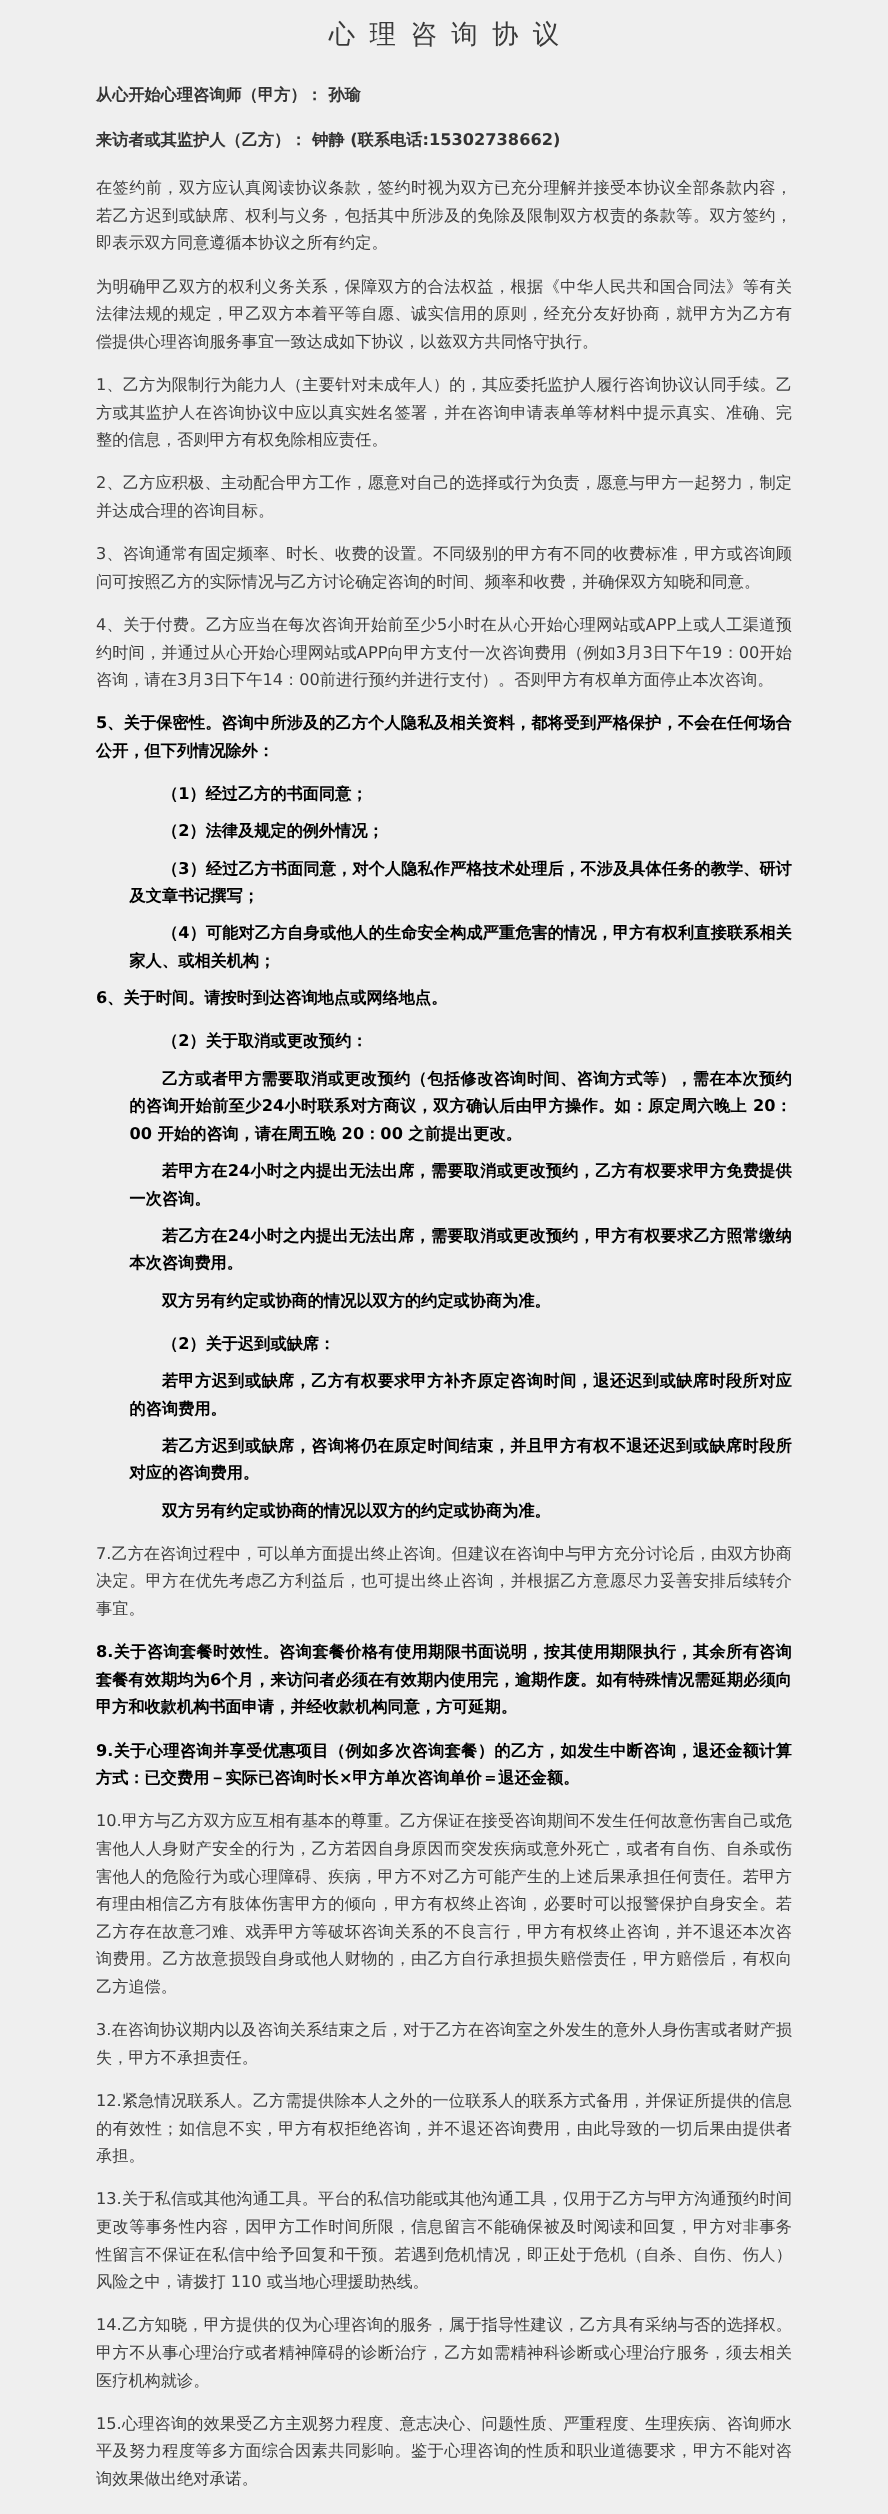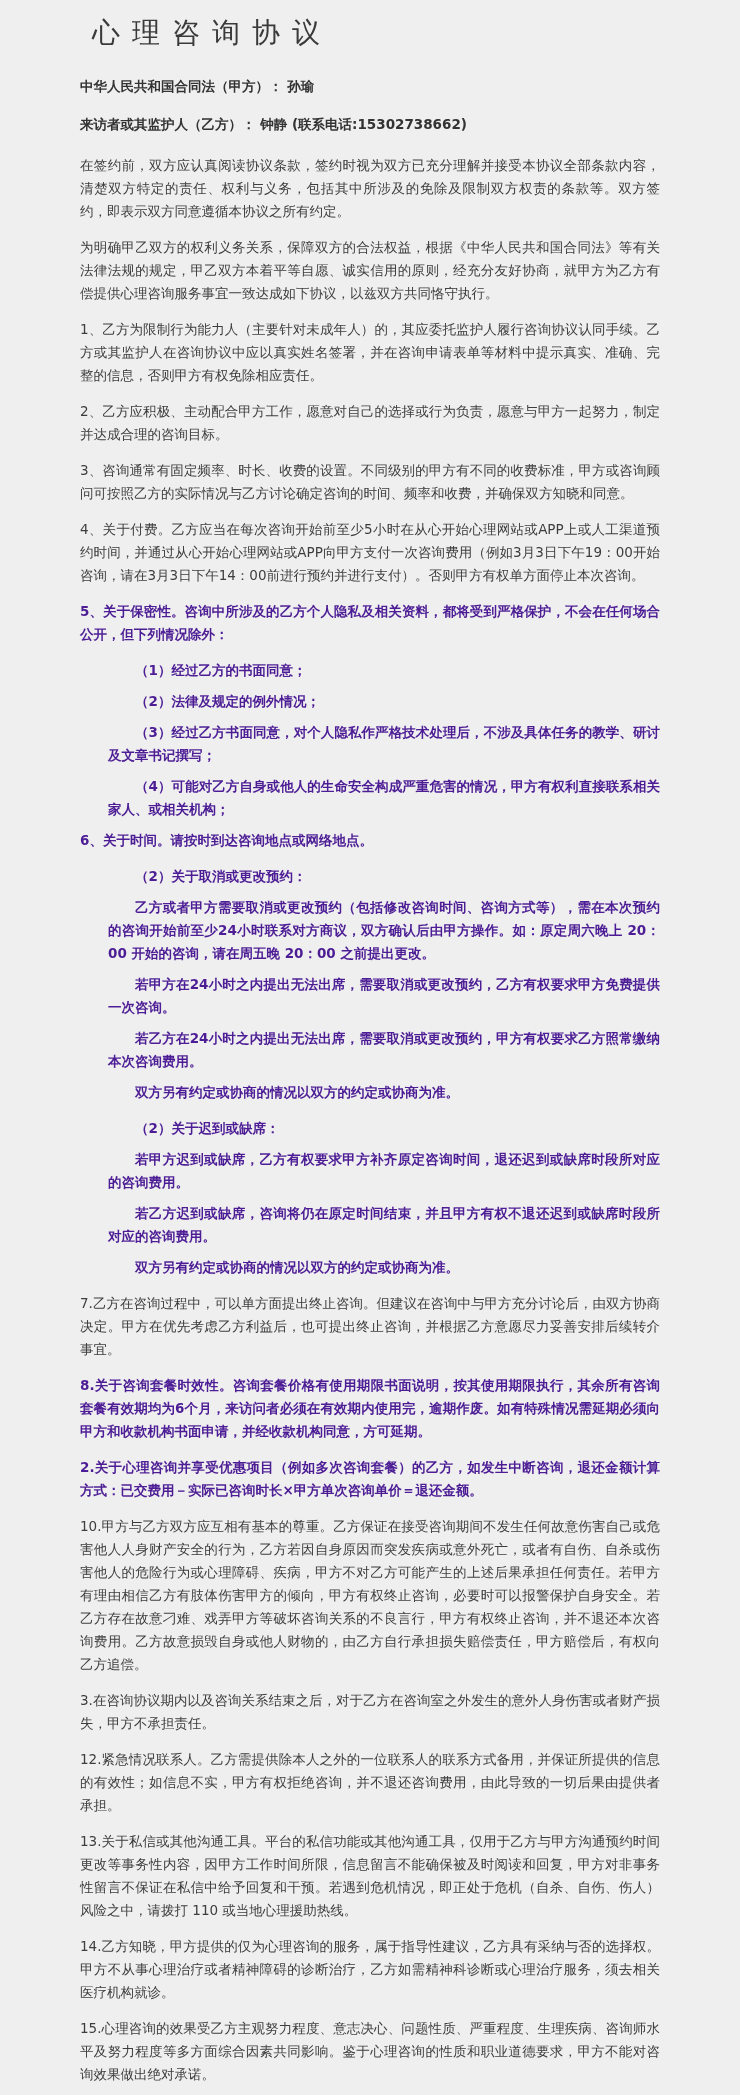--- a/index.html
+++ b/index.html
@@ -10,56 +10,56 @@
     background: #efefef;
     color: #3d3d3d;
     font-family: "DejaVu Sans", "Liberation Sans", sans-serif;
   }
   .page {
     box-sizing: border-box;
     width: 740px;
     padding: 0 80px;
   }
   .doc-title {
-    text-align: left;
-    font-size: 28px;
+    text-align: center;
+    font-size: 22px;
     font-weight: 500;
     letter-spacing: 12px;
     padding-left: 12px; 
     color: #3a3a3a;
     margin: 14px 0 26px;
   }
   .party-line {
     font-size: 13.5px;
     font-weight: 700;
     color: #333;
     margin: 0 0 20px;
   }
   .para {
     font-size: 13.5px;
     line-height: 23px;
     text-align: justify;
     margin: 0 0 13px;
     color: #3d3d3d;
   }
-  .para.bold { font-weight: 700; color: #4c1d95; }
+  .para.bold { font-weight: 700; color: #000000; }
   .para.ind  { text-indent: 2em; margin-left: 28px; }
   .para.tight { margin-bottom: 8px; }
 </style>
 </head>
 <body>
 
 <div class="page">
 
   <h1 class="doc-title">心理咨询协议</h1>
 
-  <div class="party-line">中华人民共和国合同法（甲方）： 孙瑜</div>
+  <div class="party-line">从心开始心理咨询师（甲方）： 孙瑜</div>
   <div class="party-line">来访者或其监护人（乙方）： 钟静 (联系电话:15302738662)</div>
 
-  <div class="para">在签约前，双方应认真阅读协议条款，签约时视为双方已充分理解并接受本协议全部条款内容，清楚双方特定的责任、权利与义务，包括其中所涉及的免除及限制双方权责的条款等。双方签约，即表示双方同意遵循本协议之所有约定。</div>
+  <div class="para">在签约前，双方应认真阅读协议条款，签约时视为双方已充分理解并接受本协议全部条款内容，若乙方迟到或缺席、权利与义务，包括其中所涉及的免除及限制双方权责的条款等。双方签约，即表示双方同意遵循本协议之所有约定。</div>
   <div class="para">为明确甲乙双方的权利义务关系，保障双方的合法权益，根据《中华人民共和国合同法》等有关法律法规的规定，甲乙双方本着平等自愿、诚实信用的原则，经充分友好协商，就甲方为乙方有偿提供心理咨询服务事宜一致达成如下协议，以兹双方共同恪守执行。</div>
 
   <div class="para">1、乙方为限制行为能力人（主要针对未成年人）的，其应委托监护人履行咨询协议认同手续。乙方或其监护人在咨询协议中应以真实姓名签署，并在咨询申请表单等材料中提示真实、准确、完整的信息，否则甲方有权免除相应责任。</div>
   <div class="para">2、乙方应积极、主动配合甲方工作，愿意对自己的选择或行为负责，愿意与甲方一起努力，制定并达成合理的咨询目标。</div>
   <div class="para">3、咨询通常有固定频率、时长、收费的设置。不同级别的甲方有不同的收费标准，甲方或咨询顾问可按照乙方的实际情况与乙方讨论确定咨询的时间、频率和收费，并确保双方知晓和同意。</div>
   <div class="para">4、关于付费。乙方应当在每次咨询开始前至少5小时在从心开始心理网站或APP上或人工渠道预约时间，并通过从心开始心理网站或APP向甲方支付一次咨询费用（例如3月3日下午19：00开始咨询，请在3月3日下午14：00前进行预约并进行支付）。否则甲方有权单方面停止本次咨询。</div>
 
   <div class="para bold">5、关于保密性。咨询中所涉及的乙方个人隐私及相关资料，都将受到严格保护，不会在任何场合公开，但下列情况除外：</div>
   <div class="para bold ind tight">（1）经过乙方的书面同意；</div>
   <div class="para bold ind tight">（2）法律及规定的例外情况；</div>
@@ -72,21 +72,21 @@
   <div class="para bold ind tight">若甲方在24小时之内提出无法出席，需要取消或更改预约，乙方有权要求甲方免费提供一次咨询。</div>
   <div class="para bold ind tight">若乙方在24小时之内提出无法出席，需要取消或更改预约，甲方有权要求乙方照常缴纳本次咨询费用。</div>
   <div class="para bold ind">双方另有约定或协商的情况以双方的约定或协商为准。</div>
   <div class="para bold ind tight">（2）关于迟到或缺席：</div>
   <div class="para bold ind tight">若甲方迟到或缺席，乙方有权要求甲方补齐原定咨询时间，退还迟到或缺席时段所对应的咨询费用。</div>
   <div class="para bold ind tight">若乙方迟到或缺席，咨询将仍在原定时间结束，并且甲方有权不退还迟到或缺席时段所对应的咨询费用。</div>
   <div class="para bold ind">双方另有约定或协商的情况以双方的约定或协商为准。</div>
 
   <div class="para">7.乙方在咨询过程中，可以单方面提出终止咨询。但建议在咨询中与甲方充分讨论后，由双方协商决定。甲方在优先考虑乙方利益后，也可提出终止咨询，并根据乙方意愿尽力妥善安排后续转介事宜。</div>
   <div class="para bold">8.关于咨询套餐时效性。咨询套餐价格有使用期限书面说明，按其使用期限执行，其余所有咨询套餐有效期均为6个月，来访问者必须在有效期内使用完，逾期作废。如有特殊情况需延期必须向甲方和收款机构书面申请，并经收款机构同意，方可延期。</div>
-  <div class="para bold">2.关于心理咨询并享受优惠项目（例如多次咨询套餐）的乙方，如发生中断咨询，退还金额计算方式：已交费用－实际已咨询时长×甲方单次咨询单价＝退还金额。</div>
+  <div class="para bold">9.关于心理咨询并享受优惠项目（例如多次咨询套餐）的乙方，如发生中断咨询，退还金额计算方式：已交费用－实际已咨询时长×甲方单次咨询单价＝退还金额。</div>
   <div class="para">10.甲方与乙方双方应互相有基本的尊重。乙方保证在接受咨询期间不发生任何故意伤害自己或危害他人人身财产安全的行为，乙方若因自身原因而突发疾病或意外死亡，或者有自伤、自杀或伤害他人的危险行为或心理障碍、疾病，甲方不对乙方可能产生的上述后果承担任何责任。若甲方有理由相信乙方有肢体伤害甲方的倾向，甲方有权终止咨询，必要时可以报警保护自身安全。若乙方存在故意刁难、戏弄甲方等破坏咨询关系的不良言行，甲方有权终止咨询，并不退还本次咨询费用。乙方故意损毁自身或他人财物的，由乙方自行承担损失赔偿责任，甲方赔偿后，有权向乙方追偿。</div>
   <div class="para">3.在咨询协议期内以及咨询关系结束之后，对于乙方在咨询室之外发生的意外人身伤害或者财产损失，甲方不承担责任。</div>
   <div class="para">12.紧急情况联系人。乙方需提供除本人之外的一位联系人的联系方式备用，并保证所提供的信息的有效性；如信息不实，甲方有权拒绝咨询，并不退还咨询费用，由此导致的一切后果由提供者承担。</div>
   <div class="para">13.关于私信或其他沟通工具。平台的私信功能或其他沟通工具，仅用于乙方与甲方沟通预约时间更改等事务性内容，因甲方工作时间所限，信息留言不能确保被及时阅读和回复，甲方对非事务性留言不保证在私信中给予回复和干预。若遇到危机情况，即正处于危机（自杀、自伤、伤人）风险之中，请拨打 110 或当地心理援助热线。</div>
   <div class="para">14.乙方知晓，甲方提供的仅为心理咨询的服务，属于指导性建议，乙方具有采纳与否的选择权。甲方不从事心理治疗或者精神障碍的诊断治疗，乙方如需精神科诊断或心理治疗服务，须去相关医疗机构就诊。</div>
   <div class="para">15.心理咨询的效果受乙方主观努力程度、意志决心、问题性质、严重程度、生理疾病、咨询师水平及努力程度等多方面综合因素共同影响。鉴于心理咨询的性质和职业道德要求，甲方不能对咨询效果做出绝对承诺。</div>
 
 </div>
 
 </body></html>

